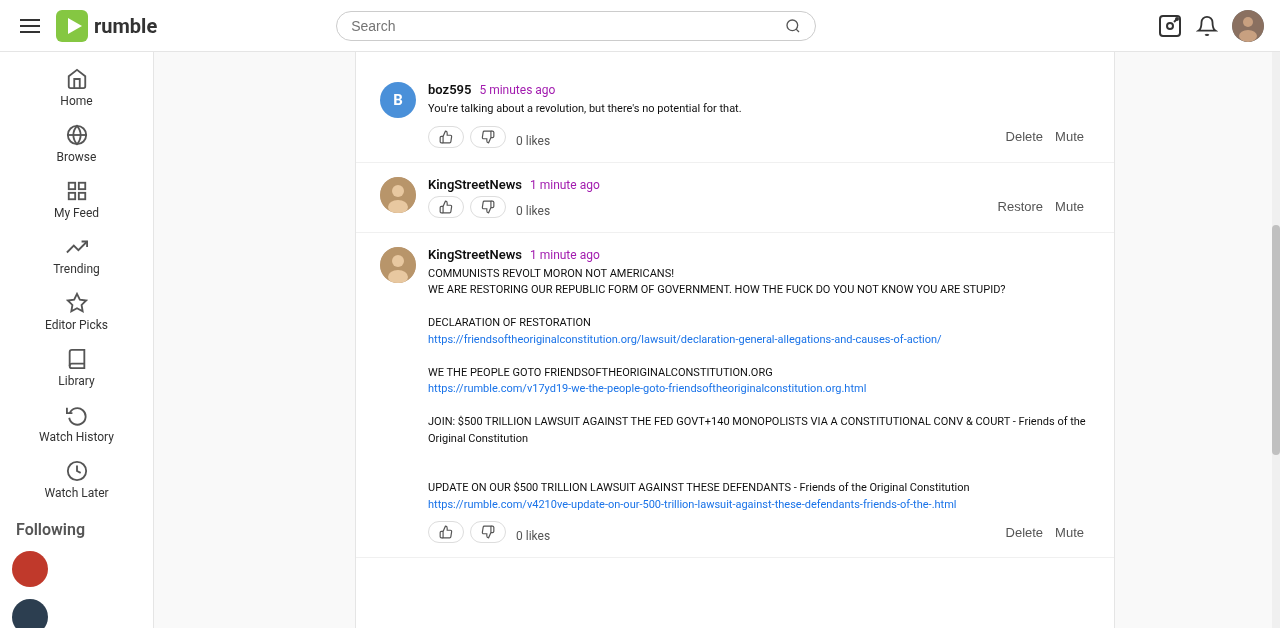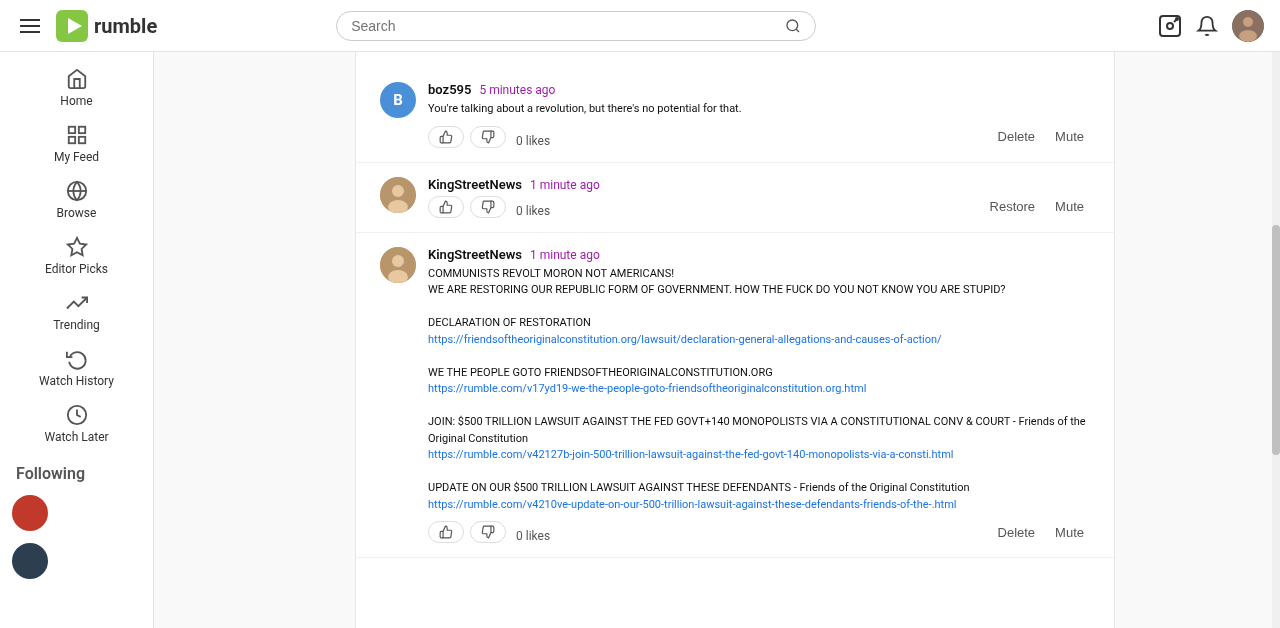--- a/index.html
+++ b/index.html
@@ -76,21 +76,21 @@
     .comment-body { flex: 1; }
     .comment-header { display: flex; align-items: baseline; gap: 8px; margin-bottom: 4px; }
     .comment-username { font-weight: 600; font-size: 13px; color: #0f0f0f; cursor: pointer; }
     .comment-time { font-size: 12px; color: #a21caf; }
     .comment-text { font-size: 11px; color: #0f0f0f; line-height: 1.5; margin-bottom: 8px; }
     .comment-text.deleted { color: #888; font-style: italic; }
     .comment-text a { color: #1a73e8; text-decoration: none; word-break: break-all; }
     .comment-actions { display: flex; align-items: center; gap: 6px; }
     .vote-btn { background: none; border: 1px solid #ddd; border-radius: 20px; padding: 3px 10px; cursor: pointer; display: flex; align-items: center; gap: 4px; font-size: 12px; color: #555; }
     .likes-count { font-size: 12px; color: #555; margin-left: 4px; margin-top: 8px; }
-    .mod-actions { margin-left: auto; display: flex; gap: 8px; }
+    .mod-actions { margin-left: auto; display: flex; }
     .mod-btn { background: none; border: none; cursor: pointer; font-size: 13px; color: #555; padding: 2px 6px; }
 
     
     .comment-avatar-img { width: 36px; height: 36px; border-radius: 50%; background: #c0a080; overflow: hidden; flex-shrink: 0; display: flex; align-items: center; justify-content: center; }
 
     
     .scrollbar-track {
       position: fixed; right: 0; top: 52px; bottom: 0; width: 8px; background: #f0f0f0;
     }
     .scrollbar-thumb {
@@ -154,47 +154,54 @@
 <nav class="sidebar">
   <a class="sidebar-item" href="#">
     <svg width="22" height="22" viewBox="0 0 24 24" fill="none" stroke="#555" stroke-width="2">
       <path d="M3 9l9-7 9 7v11a2 2 0 0 1-2 2H5a2 2 0 0 1-2-2z"></path>
       <polyline points="9 22 9 12 15 12 15 22"></polyline>
     </svg>
     <span>Home</span>
   </a>
   <a class="sidebar-item" href="#">
     <svg width="22" height="22" viewBox="0 0 24 24" fill="none" stroke="#555" stroke-width="2">
+      <circle cx="12" cy="12" r="10"></circle>
+      <line x1="2" y1="12" x2="22" y2="12"></line>
+      <path d="M12 2a15.3 15.3 0 0 1 4 10 15.3 15.3 0 0 1-4 10 15.3 15.3 0 0 1-4-10 15.3 15.3 0 0 1 4-10z"></path>
+    </svg>
+    <span>Browse</span>
+  </a>
+  <a class="sidebar-item" href="#">
+    <svg width="22" height="22" viewBox="0 0 24 24" fill="none" stroke="#555" stroke-width="2">
       <rect x="3" y="3" width="7" height="7"></rect>
         <rect x="14" y="3" width="7" height="7"></rect>
       <rect x="3" y="14" width="7" height="7"></rect>
         <rect x="14" y="14" width="7" height="7"></rect>
     </svg>
     <span>My Feed</span>
   </a>
   <a class="sidebar-item" href="#">
     <svg width="22" height="22" viewBox="0 0 24 24" fill="none" stroke="#555" stroke-width="2">
-      <circle cx="12" cy="12" r="10"></circle>
-      <line x1="2" y1="12" x2="22" y2="12"></line>
-      <path d="M12 2a15.3 15.3 0 0 1 4 10 15.3 15.3 0 0 1-4 10 15.3 15.3 0 0 1-4-10 15.3 15.3 0 0 1 4-10z"></path>
-    </svg>
-    <span>Browse</span>
-  </a>
-  <a class="sidebar-item" href="#">
-    <svg width="22" height="22" viewBox="0 0 24 24" fill="none" stroke="#555" stroke-width="2">
-      <polygon points="12 2 15.09 8.26 22 9.27 17 14.14 18.18 21.02 12 17.77 5.82 21.02 7 14.14 2 9.27 8.91 8.26 12 2"></polygon>
-    </svg>
-    <span>Editor Picks</span>
-  </a>
-  <a class="sidebar-item" href="#">
-    <svg width="22" height="22" viewBox="0 0 24 24" fill="none" stroke="#555" stroke-width="2">
       <polyline points="23 6 13.5 15.5 8.5 10.5 1 18"></polyline>
       <polyline points="17 6 23 6 23 12"></polyline>
     </svg>
     <span>Trending</span>
+  </a>
+  <a class="sidebar-item" href="#">
+    <svg width="22" height="22" viewBox="0 0 24 24" fill="none" stroke="#555" stroke-width="2">
+      <polygon points="12 2 15.09 8.26 22 9.27 17 14.14 18.18 21.02 12 17.77 5.82 21.02 7 14.14 2 9.27 8.91 8.26 12 2"></polygon>
+    </svg>
+    <span>Editor Picks</span>
+  </a>
+  <a class="sidebar-item" href="#">
+    <svg width="22" height="22" viewBox="0 0 24 24" fill="none" stroke="#555" stroke-width="2">
+      <path d="M4 19.5A2.5 2.5 0 0 1 6.5 17H20"></path>
+      <path d="M6.5 2H20v20H6.5A2.5 2.5 0 0 1 4 19.5v-15A2.5 2.5 0 0 1 6.5 2z"></path>
+    </svg>
+    <span>Library</span>
   </a>
   <a class="sidebar-item" href="#">
     <svg width="22" height="22" viewBox="0 0 24 24" fill="none" stroke="#555" stroke-width="2">
       <polyline points="1 4 1 10 7 10"></polyline>
       <path d="M3.51 15a9 9 0 1 0 .49-4.65"></path>
     </svg>
     <span>Watch History</span>
   </a>
   <a class="sidebar-item" href="#">
     <svg width="22" height="22" viewBox="0 0 24 24" fill="none" stroke="#555" stroke-width="2">
@@ -298,21 +305,21 @@
           <span class="comment-time">1 minute ago</span>
         </div>
         <div class="comment-text">
           COMMUNISTS REVOLT MORON NOT AMERICANS!<br>
           WE ARE RESTORING OUR REPUBLIC FORM OF GOVERNMENT. HOW THE FUCK DO YOU NOT KNOW YOU ARE STUPID?<br><br>
           DECLARATION OF RESTORATION<br>
           <a href="#">https://friendsoftheoriginalconstitution.org/lawsuit/declaration-general-allegations-and-causes-of-action/</a><br><br>
           WE THE PEOPLE GOTO FRIENDSOFTHEORIGINALCONSTITUTION.ORG<br>
           <a href="#">https://rumble.com/v17yd19-we-the-people-goto-friendsoftheoriginalconstitution.org.html</a><br><br>
           JOIN: $500 TRILLION LAWSUIT AGAINST THE FED GOVT+140 MONOPOLISTS VIA A CONSTITUTIONAL CONV &amp; COURT - Friends of the Original Constitution<br>
-          <a href="#">https://rumble.com/v42127b-join-500-trillion-lawsuit-against-the-fed-govt-140-monopolists-via-a-consti.html</a><br><br>
+          <br><br>
           UPDATE ON OUR $500 TRILLION LAWSUIT AGAINST THESE DEFENDANTS - Friends of the Original Constitution<br>
           <a href="#">https://rumble.com/v4210ve-update-on-our-500-trillion-lawsuit-against-these-defendants-friends-of-the-.html</a>
         </div>
         <div class="comment-actions">
           <button class="vote-btn">
             <svg width="14" height="14" viewBox="0 0 24 24" fill="none" stroke="currentColor" stroke-width="2">
               <path d="M14 9V5a3 3 0 0 0-3-3l-4 9v11h11.28a2 2 0 0 0 2-1.7l1.38-9a2 2 0 0 0-2-2.3H14z"></path>
               <path d="M7 22H4a2 2 0 0 1-2-2v-7a2 2 0 0 1 2-2h3"></path>
             </svg>
           </button>

